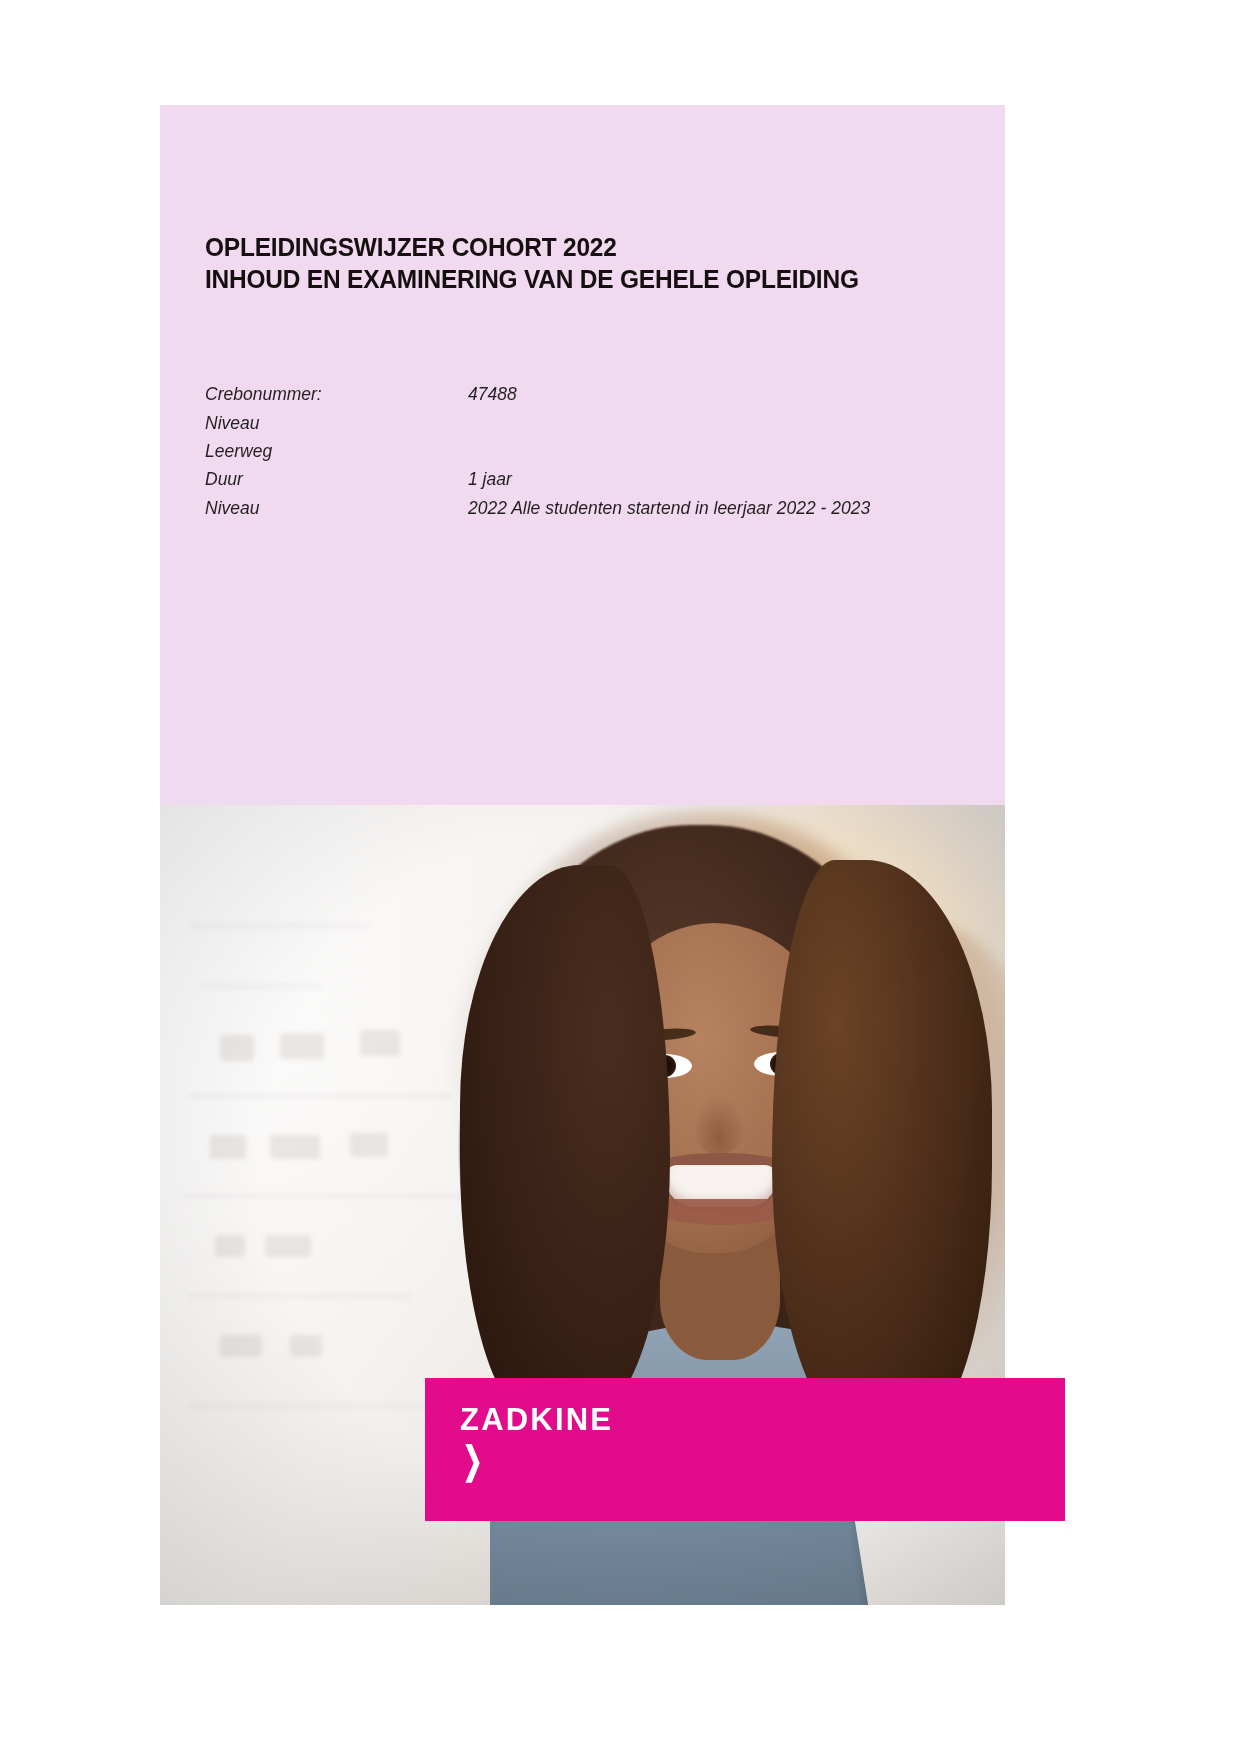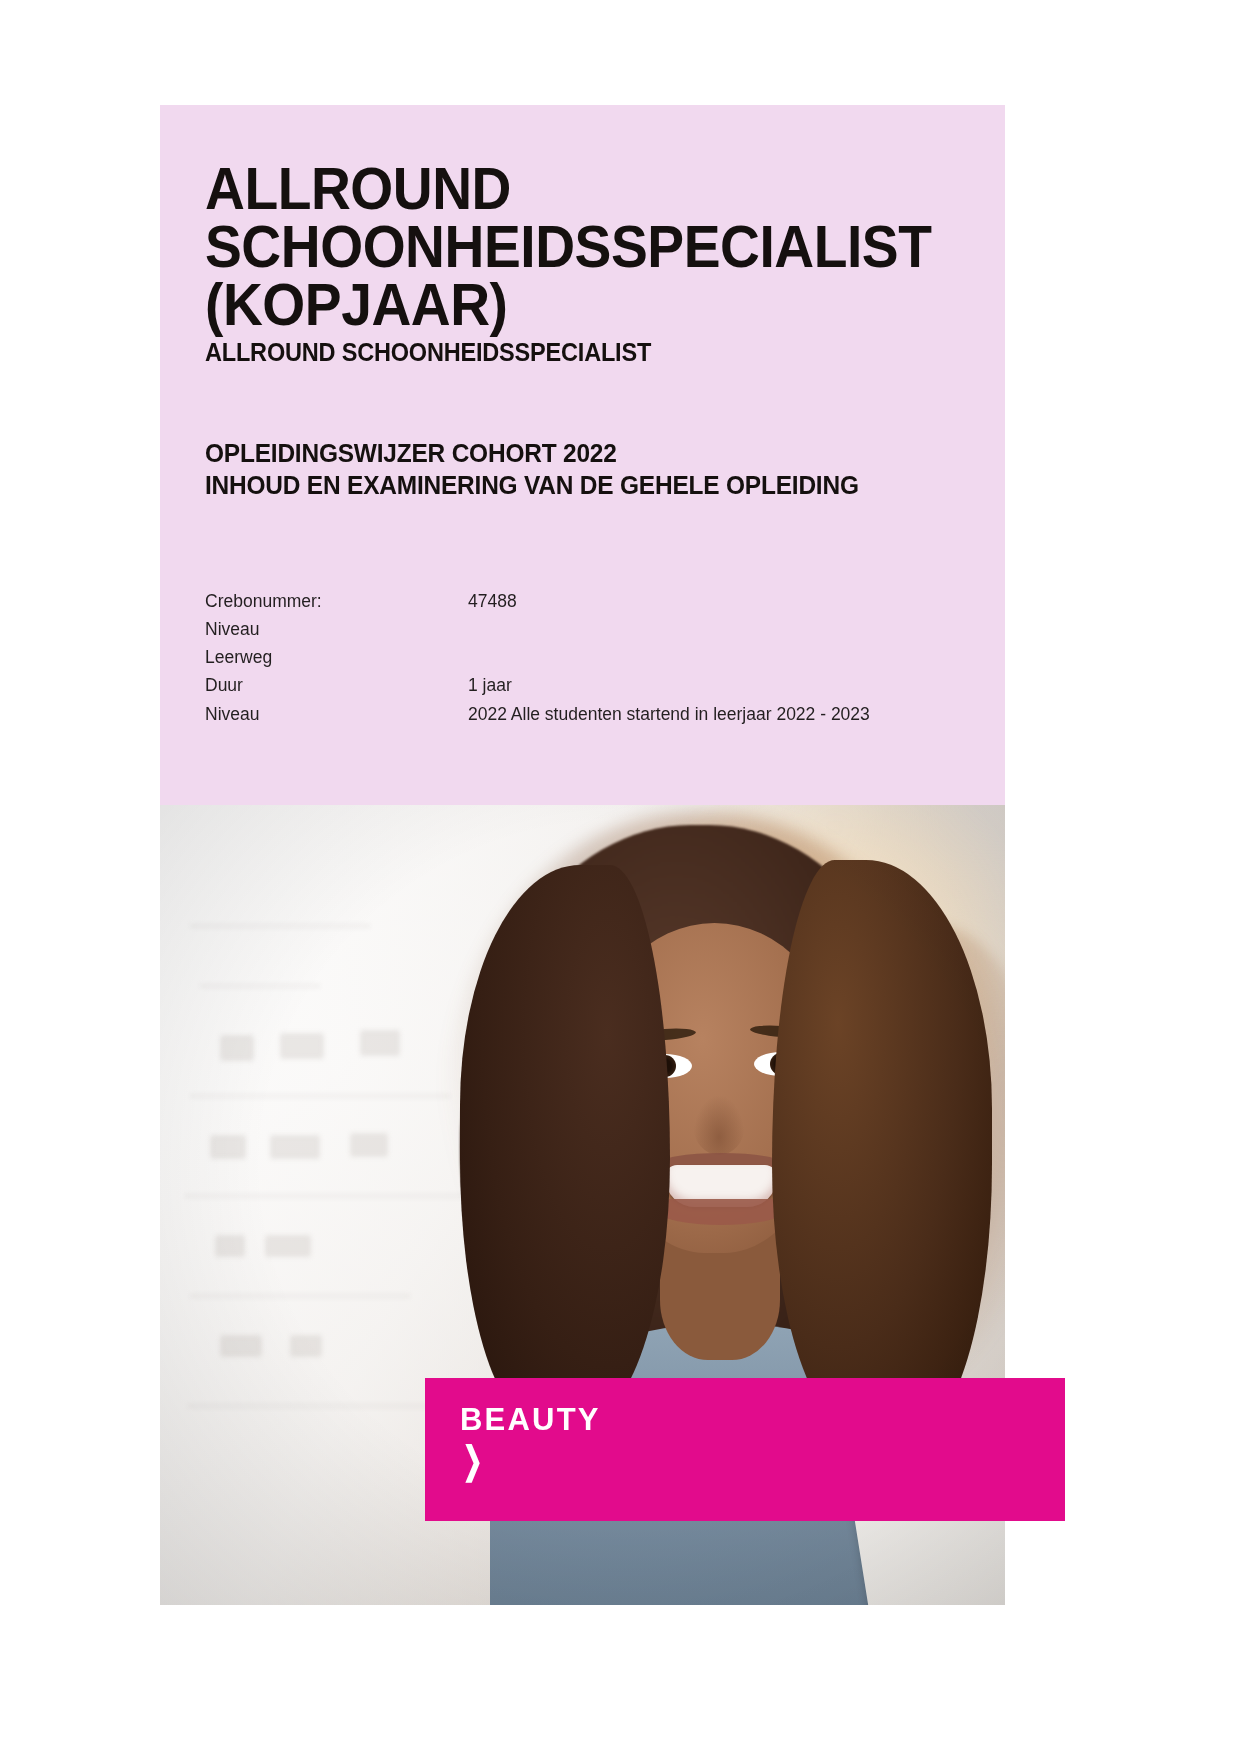--- a/index.html
+++ b/index.html
@@ -82,20 +82,21 @@
   .doc-kind div { white-space: nowrap; }
 
   .meta {
     margin-top: 85px;
     font-size: 17.5px;
     line-height: 28.3px;
     color: #231f20;
   }
   .meta-row {
     display: flex;
+    font-style: italic;
   }
   .meta-label {
     width: 263px;
     flex: 0 0 263px;
   }
   .meta-value {
     flex: 1 1 auto;
   }
 
   
@@ -319,26 +320,20 @@
     transform: scaleY(1.25) scaleX(0.8);
   }
 </style>
 </head>
 <body>
 
 <div class="page">
 
   <div class="hero">
 
-    <div class="title-block">
-      <h1 class="main-title">ALLROUND
-SCHOONHEIDSSPECIALIST
-(KOPJAAR)</h1>
-      <div class="sub-title">ALLROUND SCHOONHEIDSSPECIALIST</div>
-    </div>
 
     <div class="doc-kind">
       <div>OPLEIDINGSWIJZER COHORT 2022</div>
       <div>INHOUD EN EXAMINERING VAN DE GEHELE OPLEIDING</div>
     </div>
 
     <div class="meta">
       <div class="meta-row">
         <div class="meta-label">Crebonummer:</div>
         <div class="meta-value">47488</div>
@@ -402,19 +397,19 @@
       <div class="lip-bottom"></div>
       <div class="hair-front-left"></div>
       <div class="hair-front-right"></div>
       <div class="tablet"></div>
     </div>
 
     <div class="photo-vignette"></div>
   </div>
 
   <div class="logo-bar">
-    <div class="logo-word">BEAUTY</div>
+    <div class="logo-word">ZADKINE</div>
     <div class="logo-sub">
       <span class="chev">❯</span>
     </div>
   </div>
 
 </div>
 
 </body></html>

